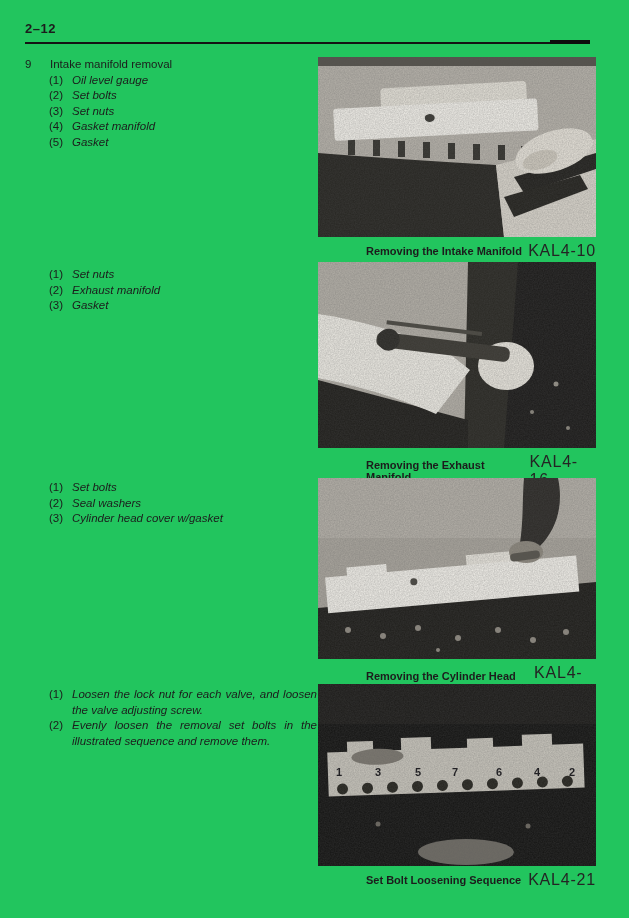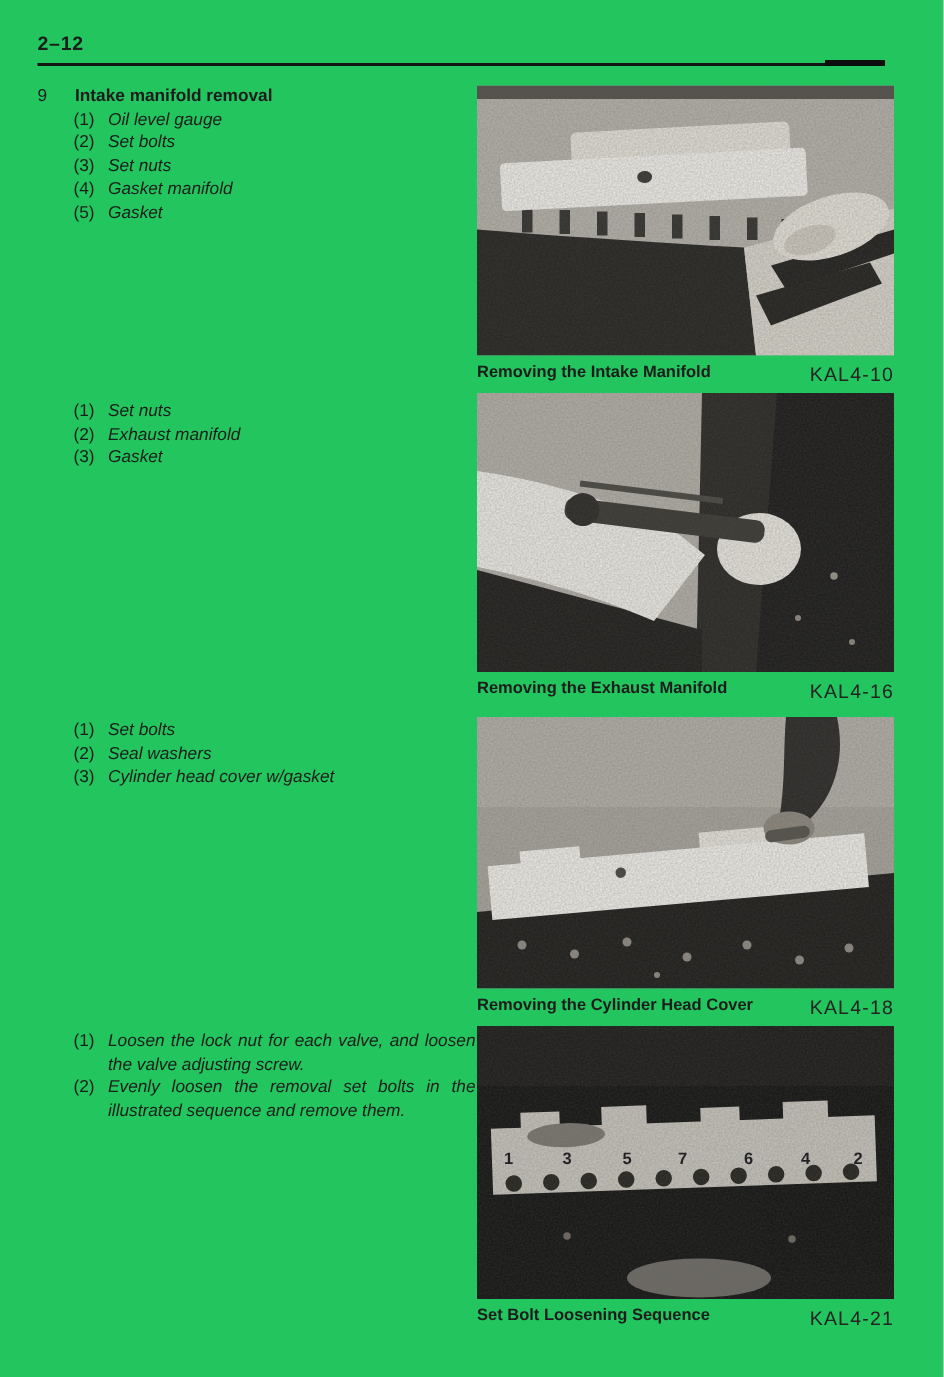--- a/index.html
+++ b/index.html
@@ -7,30 +7,30 @@
     position:relative;width:629px;height:918px;background:#22c55e;
     font-family:"Liberation Sans",sans-serif;color:#1c1c1c;overflow:hidden;
     margin:0 auto;
   }
   .page-number{position:absolute;left:25px;top:21px;font-size:13px;font-weight:700;letter-spacing:.5px;}
   .top-rule{position:absolute;left:25px;top:42px;width:565px;height:2px;background:#141414;}
   .rule-tick{position:absolute;left:550px;top:40px;width:40px;height:4px;background:#0d0d0d;}
   .section{position:absolute;left:25px;width:292px;font-size:11.5px;line-height:15.6px;}
   .sec-head{display:flex;}
   .sec-num{width:25px;flex:none;}
-  .sec-title{flex:1;font-weight:bold;}
+  .sec-title{flex:1;}
   .item{display:flex;margin-left:24px;}
   .item-label{width:23px;flex:none;}
   .item-text{flex:1;font-style:italic;}
   .justify .item-text{text-align:justify;}
   .figure{position:absolute;left:318px;width:278px;}
   .photo{display:block;width:278px;}
-  .caption-row{display:flex;justify-content:space-between;align-items:flex-start;margin-top:5px;}
+  .caption-row{display:flex;justify-content:space-between;align-items:center;margin-top:5px;margin-left:48px;}
   .caption{font-size:11px;font-weight:700;}
-  .fig-code{font-size:13px;letter-spacing:.8px;color:#242424;}
+  .fig-code{font-size:16px;letter-spacing:.8px;color:#242424;}
   svg{font-family:"Liberation Sans",sans-serif;}
 </style>
 </head>
 <body>
 
 <div class="page">
 
   <div class="page-number">2–12</div>
   <div class="top-rule"></div>
   <div class="rule-tick"></div>

